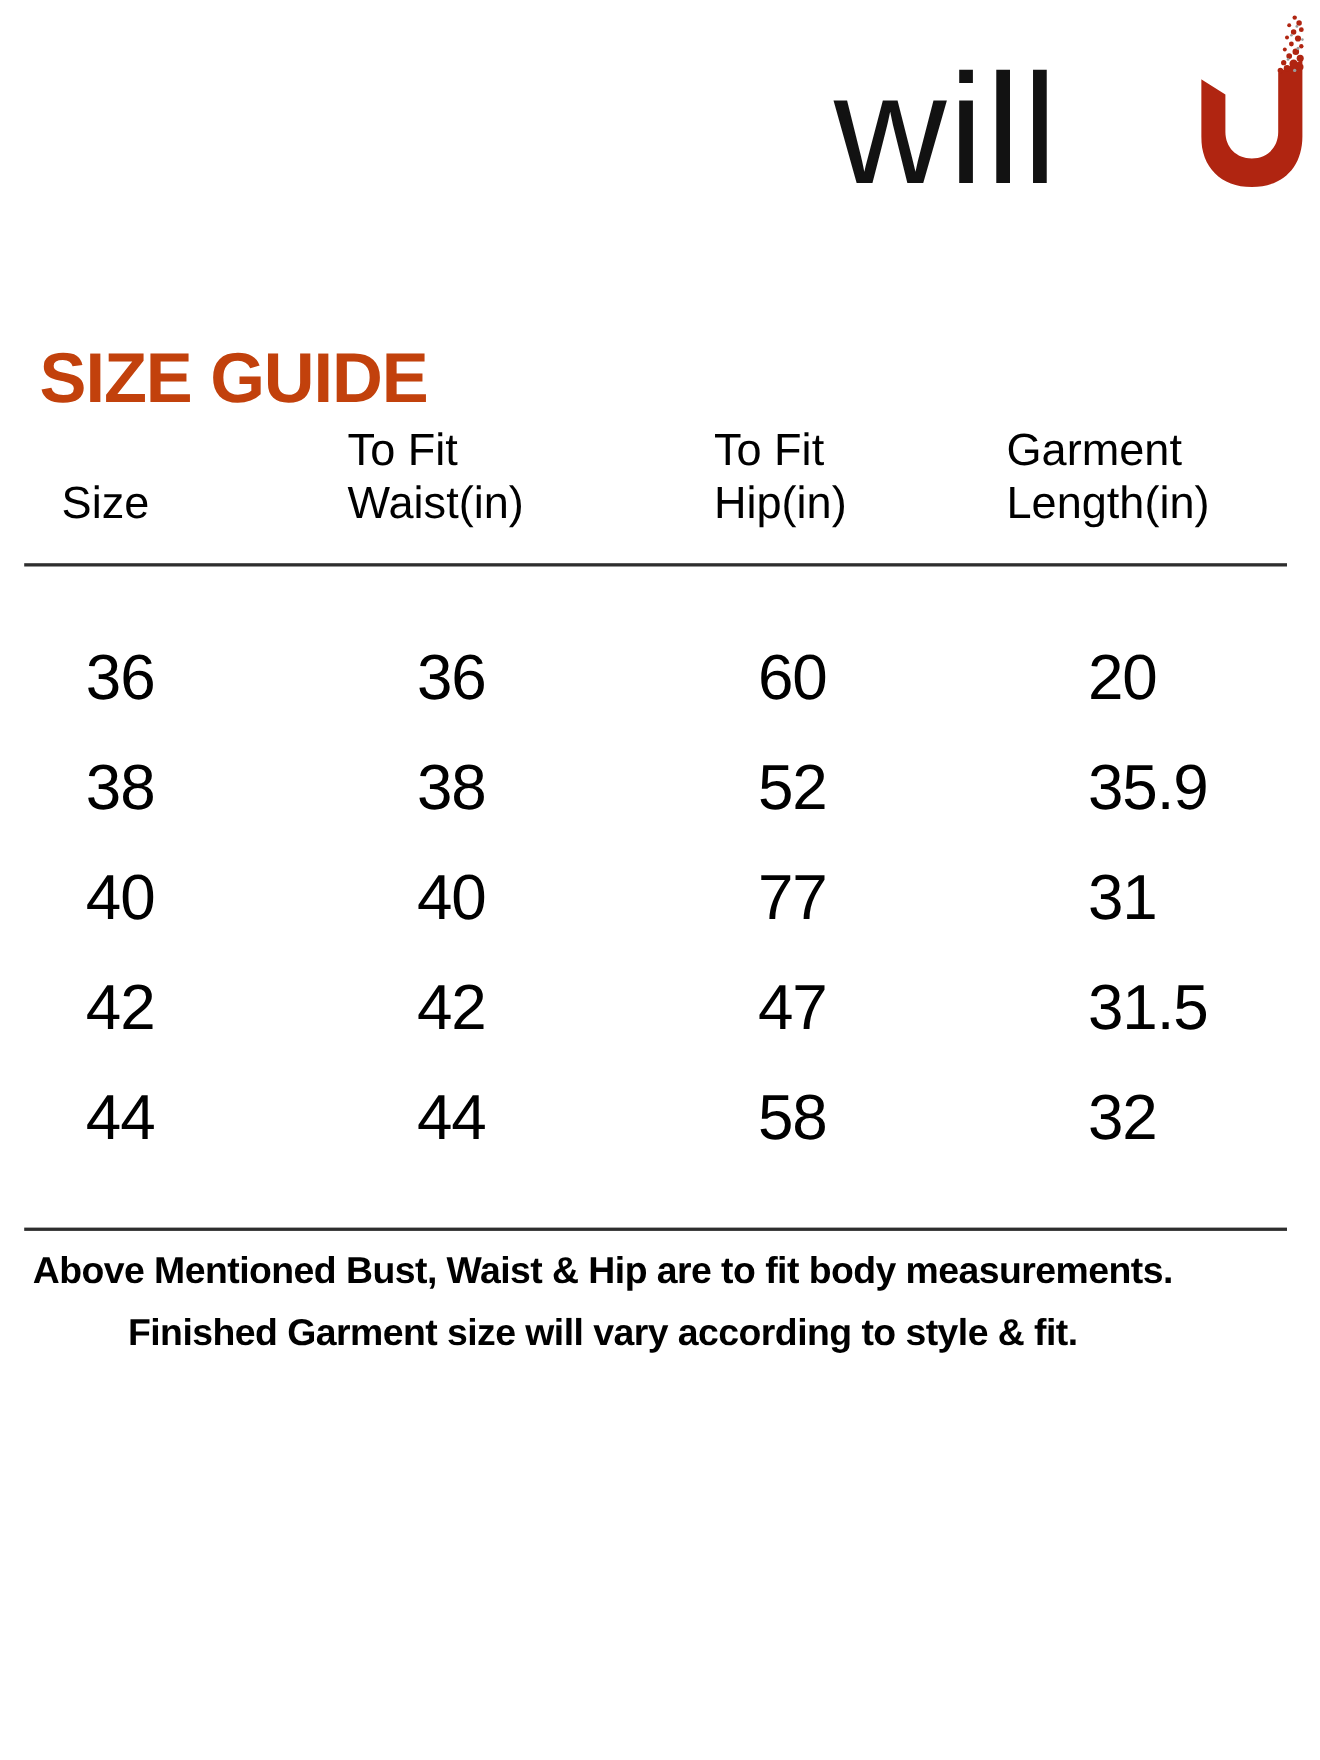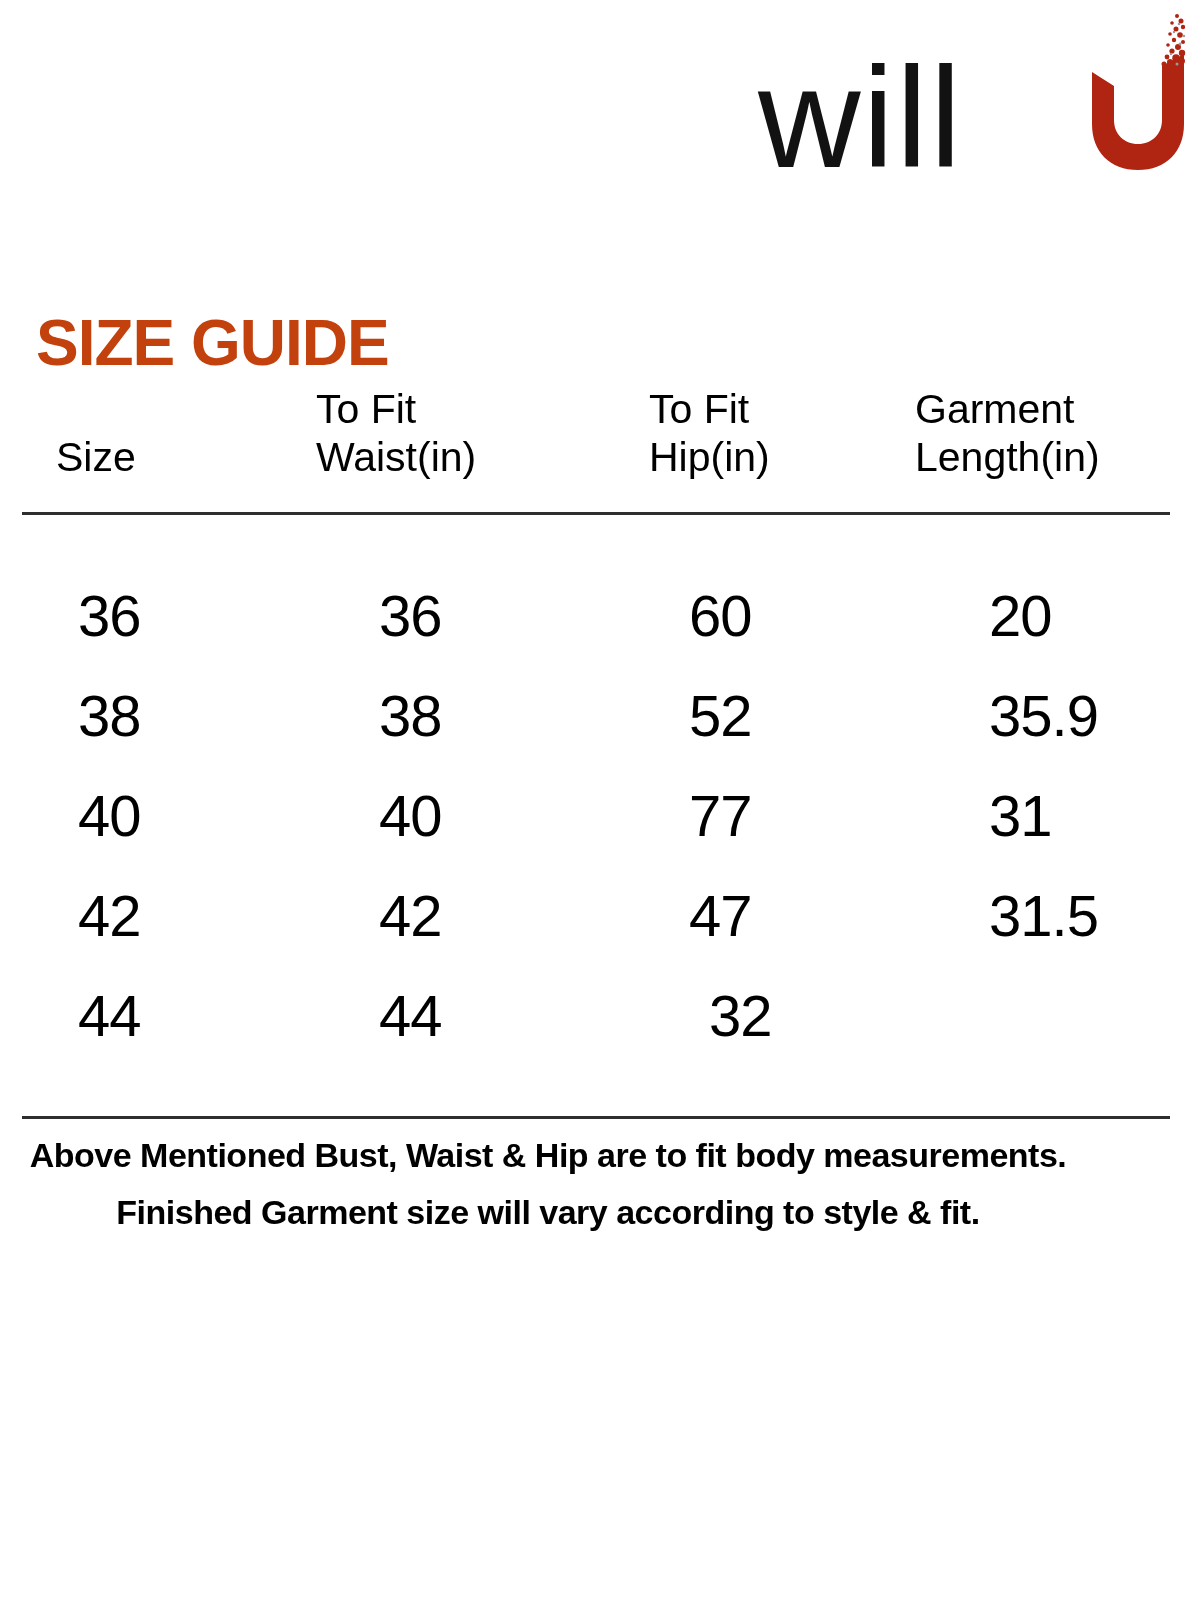--- a/index.html
+++ b/index.html
@@ -126,20 +126,21 @@
     </div>
     <div class="trow">
       <div class="d1">42</div>
       <div class="d2">42</div>
       <div class="d3">47</div>
       <div class="d4">31.5</div>
     </div>
     <div class="trow">
       <div class="d1">44</div>
       <div class="d2">44</div>
+      <div class="d3">58</div>
       <div class="d4">32</div>
     </div>
   </div>
 
   <div class="rule rule-bottom"></div>
 
   <div class="footer">
     <div class="line">Above Mentioned Bust, Waist &amp; Hip are to fit body measurements.</div>
     <div class="line">Finished Garment size will vary according to style &amp; fit.</div>
   </div>

